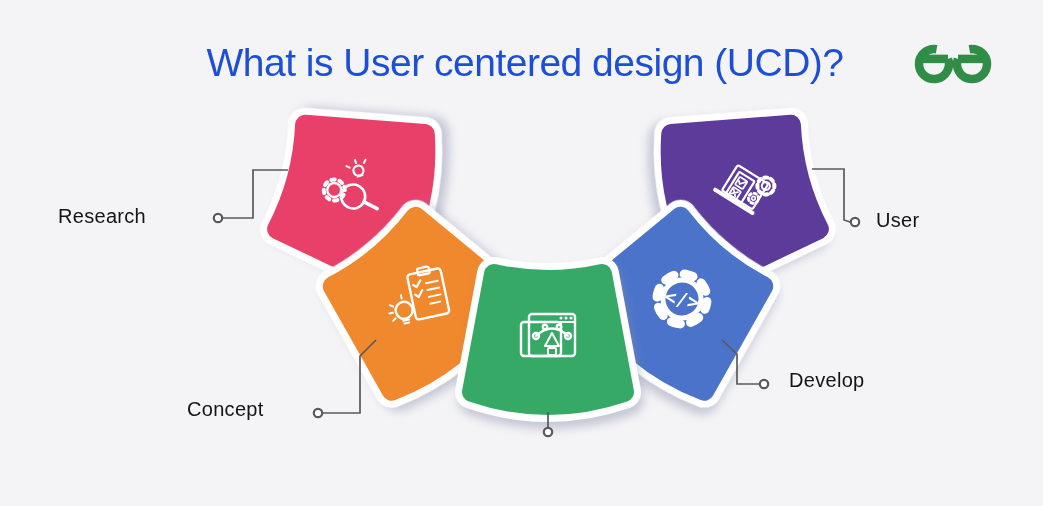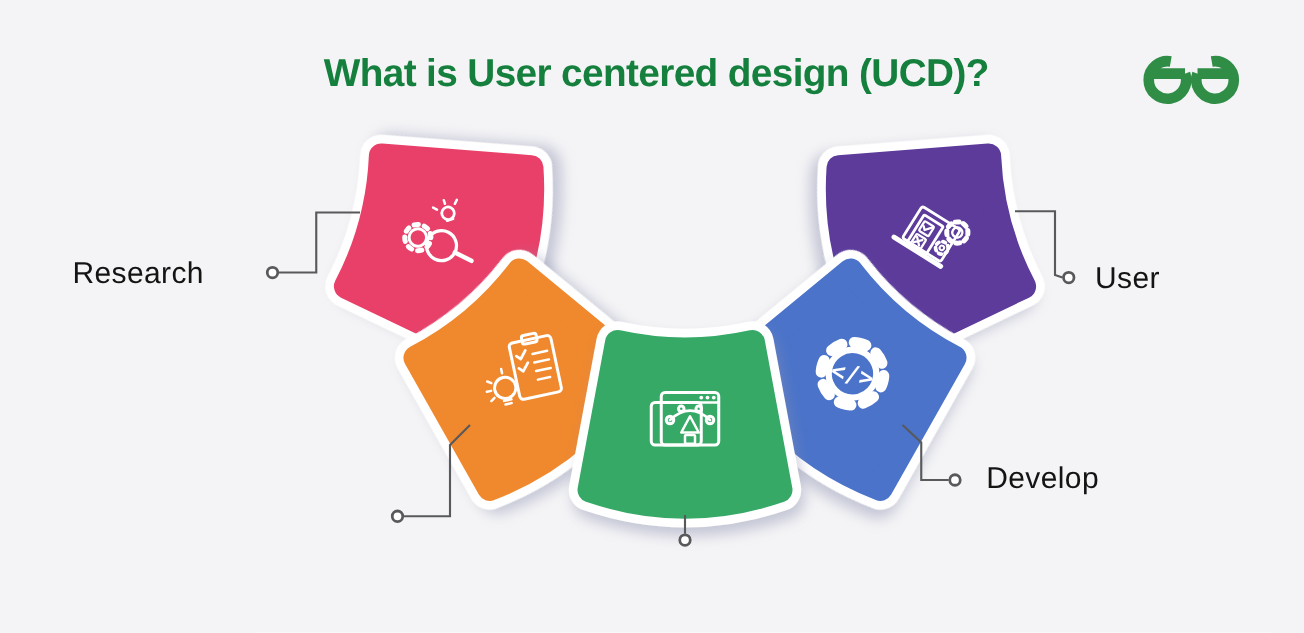--- a/index.html
+++ b/index.html
@@ -3,25 +3,25 @@
 <meta charset="utf-8">
 <style>
   html,body{margin:0;padding:0;}
   .canvas{
     position:relative; width:1043px; height:506px;
     background:#F4F4F6; overflow:hidden;
     font-family:"Liberation Sans", sans-serif;
   }
   .title{
     position:absolute; left:525px; top:41px; transform:translateX(-50%);
-    white-space:nowrap; font-size:31px; font-weight:bold;
-    letter-spacing:-0.5px; color:#15803d;
+    white-space:nowrap; font-size:39px; font-weight:normal;
+    letter-spacing:-0.5px; color:#1d4ed8;
   }
   .stage-label{
-    position:absolute; font-size:24px; font-weight:500;
+    position:absolute; font-size:20px; font-weight:500;
     color:#141414; letter-spacing:0.3px; white-space:nowrap;
   }
   .lbl-research{left:58px;  top:205px;}
   .lbl-concept {left:187px; top:398px;}
   .lbl-design  {left:503px; top:446px;}
   .lbl-develop {left:789px; top:369px;}
   .lbl-test    {left:876px; top:209px;}
   svg{position:absolute; left:0; top:0;}
   .code-text{font-family:"DejaVu Sans Mono", monospace; font-weight:bold; font-size:19px;}
 </style>
@@ -130,15 +130,16 @@
     <g fill="none" stroke-width="8.5" stroke="#2F8D46">
       <path d="M 936.6,49.2 A 15,15 0 1 0 948.1,58.9"></path>
       <path d="M 920,58.9 H 948"></path>
       <path d="M 969.4,49.2 A 15,15 0 1 1 957.9,58.9"></path>
       <path d="M 958,58.9 H 986"></path>
     </g>
   </svg>
 
   <div class="title">What is User centered design (UCD)?</div>
   <div class="stage-label lbl-research">Research</div>
+  <div class="stage-label lbl-concept">Concept</div>
   <div class="stage-label lbl-develop">Develop</div>
   <div class="stage-label lbl-test">User</div>
 </div>
 
 </body></html>

